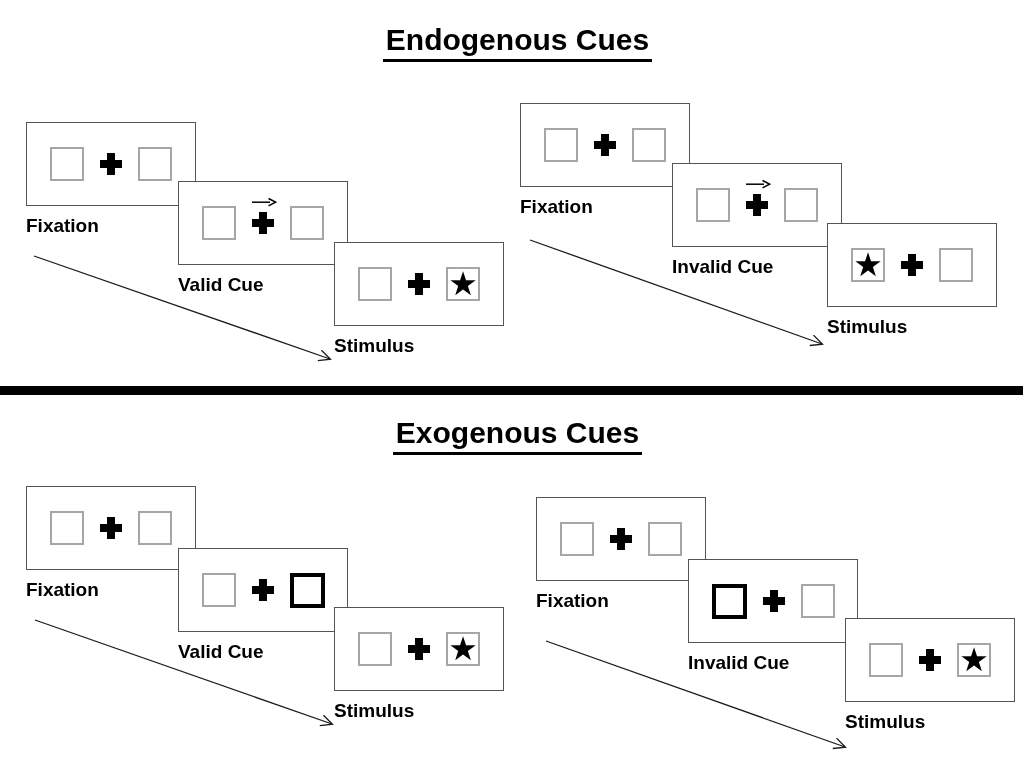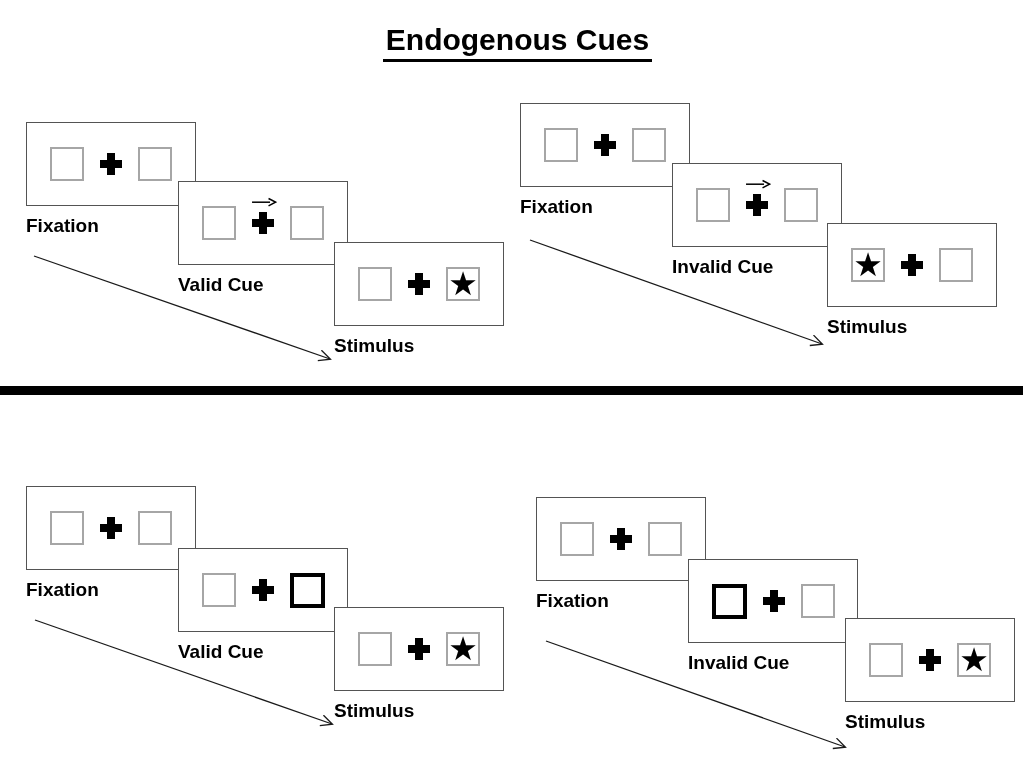--- a/index.html
+++ b/index.html
@@ -54,20 +54,23 @@
     <line x1="35" y1="620" x2="332" y2="724" stroke="#1a1a1a" stroke-width="1.3" marker-end="url(#ah)"></line>
     <line x1="546" y1="641" x2="845" y2="747" stroke="#1a1a1a" stroke-width="1.3" marker-end="url(#ah)"></line>
   </svg>
 
   <div class="title" style="top:23px">
     <span class="u">Endogenous Cues</span>
   </div>
 
   <div class="divider"></div>
 
+  <div class="title" style="top:416px">
+    <span class="u">Exogenous Cues</span>
+  </div>
 
   <div class="pgroup" style="left:26px;top:122px;">
     <div class="screen">
       <span class="box"></span>
       <span class="cross"></span>
       <span class="box"></span>
     </div>
     <div class="plabel">Fixation</div>
   </div>
 

